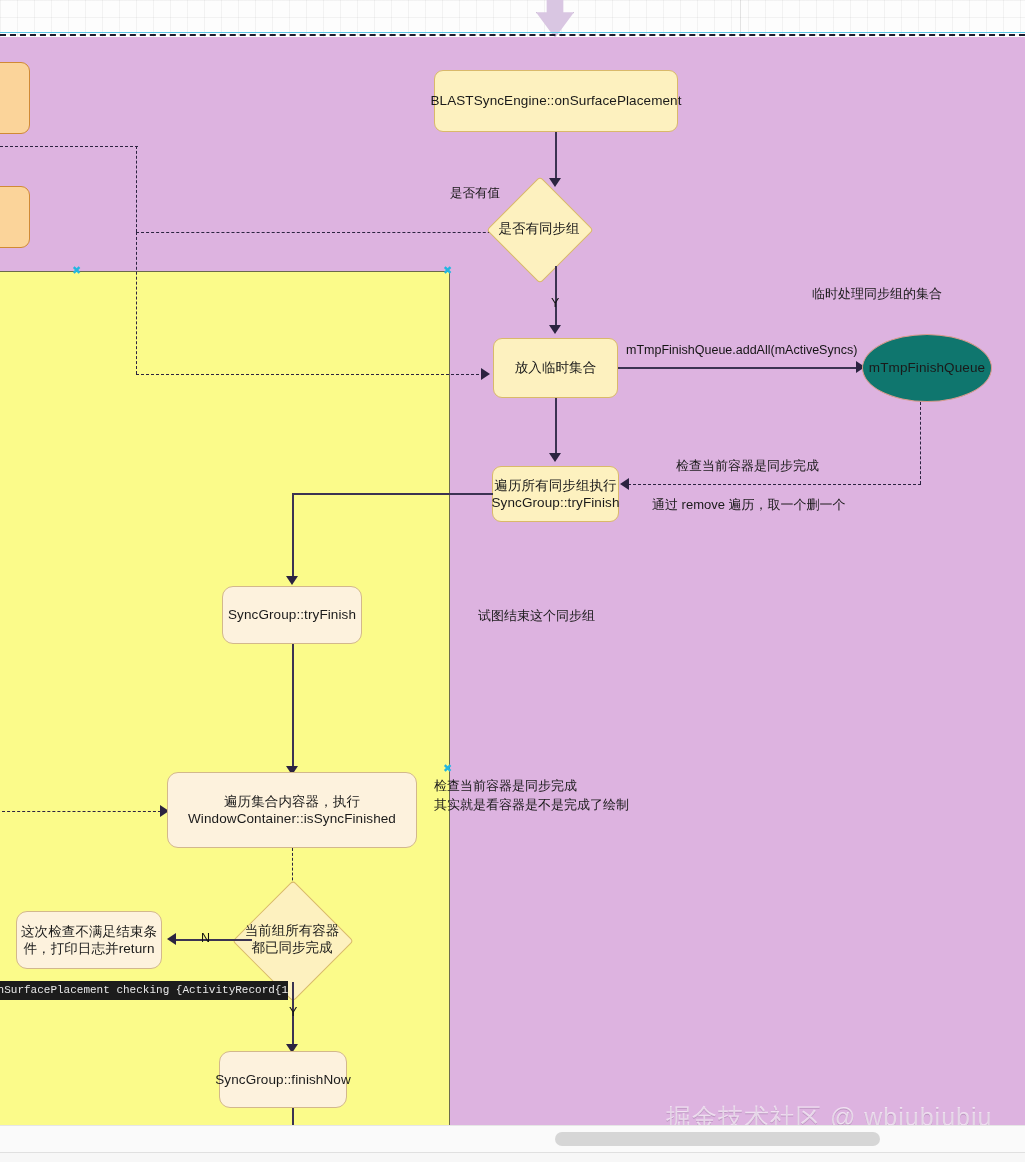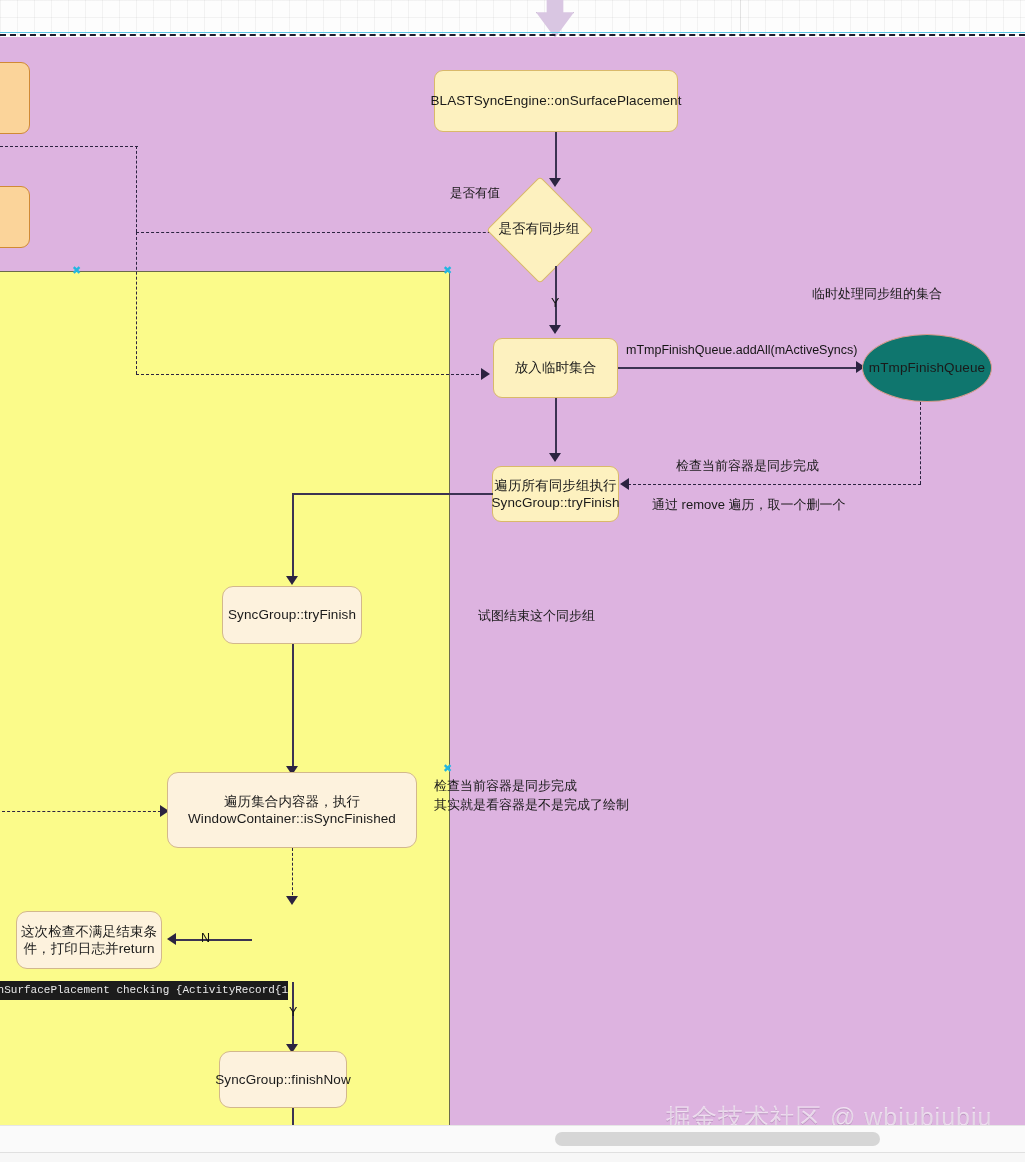--- a/index.html
+++ b/index.html
@@ -237,20 +237,27 @@
   <div class="node n-cream" style="left:167px;top:772px;width:250px;height:76px;flex-direction:column">
     <span>遍历集合内容器，执行</span>
     <span>WindowContainer::isSyncFinished</span>
   </div>
   <div class="anno" style="left:434px;top:777px;text-align:left">检查当前容器是同步完成
 其实就是看容器是不是完成了绘制</div>
 
   <div class="ln-dash-v" style="left:292px;top:848px;height:52px"></div>
   <div class="arrow arrow-d" style="left:286px;top:896px"></div>
 
+  <div class="diamond-wrap" style="left:250px;top:898px;width:84px;height:84px">
+    <div class="diamond-shape"></div>
+    <div class="diamond-label">
+      <span>当前组所有容器</span><br>
+      <span>都已同步完成</span>
+    </div>
+  </div>
 
   <div class="ln ln-h" style="left:176px;top:939px;width:76px"></div>
   <div class="arrow arrow-l" style="left:167px;top:933px"></div>
   <div class="branch-lbl" style="left:199px;top:931px">N</div>
 
   <div class="node n-cream" style="left:16px;top:911px;width:146px;height:58px;flex-direction:column">
     <span>这次检查不满足结束条</span>
     <span>件，打印日志并return</span>
   </div>
 

